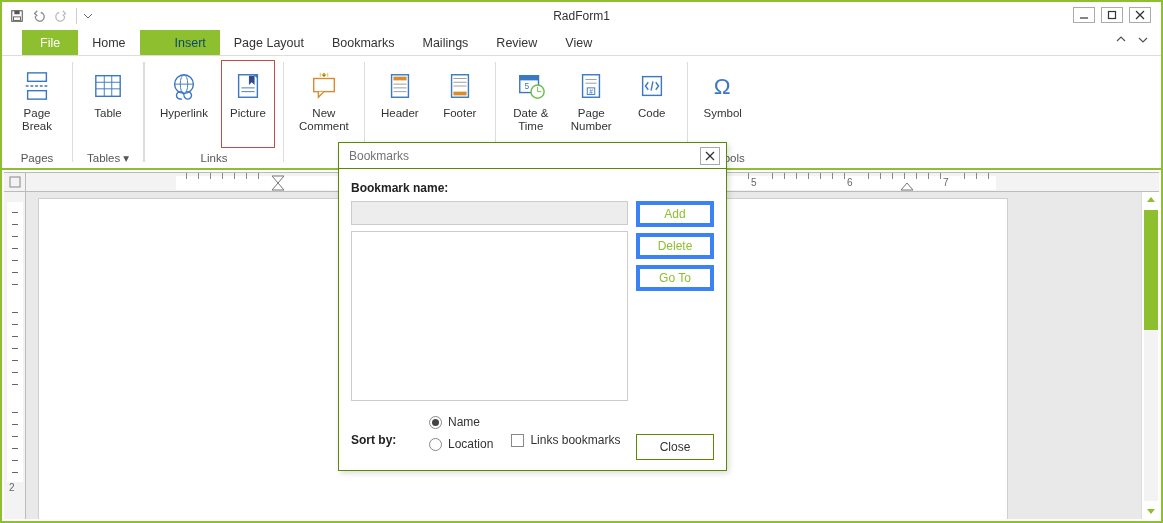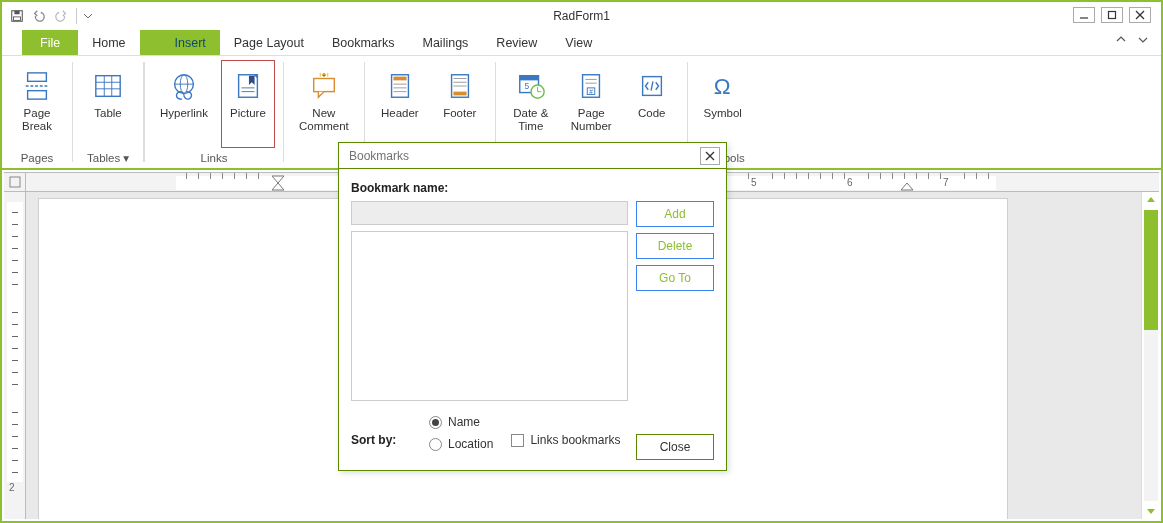--- a/index.html
+++ b/index.html
@@ -65,21 +65,21 @@
   .dialog { position:absolute; left:336px; top:140px; width:389px; height:329px; border:1px solid #5b8a00; background:#fff; z-index:50; box-shadow: 2px 2px 6px rgba(0,0,0,0.15); }
   .dlg-title { height:26px; display:flex; align-items:center; justify-content:space-between; padding:0 6px 0 10px; border-bottom:1px solid #5b8a00; font-size:12px; color:#737373; }
   .dlg-close { width:20px; height:18px; border:1px solid #aaa; display:flex; align-items:center; justify-content:center; cursor:pointer; font-size:12px; }
   .dlg-body { padding: 12px 12px 16px; display:flex; flex-direction:column; height:calc(100% - 26px); }
   .dlg-label { font-size:12px; font-weight:bold; color:#222; margin-bottom:6px; }
   .dlg-row1 { display:flex; gap:8px; align-items:flex-start; }
   .dlg-col-left { flex:1; display:flex; flex-direction:column; }
   .dlg-input { height:24px; border:1px solid #ccc; background:#ededed; width:100%; padding:0 6px; font-size:12px; }
   .dlg-list { border:1px solid #ccc; height:170px; margin-top:6px; background:#fff; }
   .dlg-col-right { width:78px; display:flex; flex-direction:column; gap:6px; }
-  .dlg-btn { height:26px; border:1px solid #3b82f6; color:#8ebf2f; background:#fff; font-size:12px; display:flex; align-items:center; justify-content:center; cursor:pointer; }
+  .dlg-btn { height:26px; border:4px solid #3b82f6; color:#8ebf2f; background:#fff; font-size:12px; display:flex; align-items:center; justify-content:center; cursor:pointer; }
   .dlg-bottom { margin-top:14px; display:flex; align-items:flex-start; gap:18px; }
   .dlg-sortby { font-size:12px; font-weight:bold; color:#222; width:60px; padding-top:18px; }
   .radio-col { display:flex; flex-direction:column; gap:8px; }
   .radio-row { display:flex; align-items:center; gap:6px; font-size:12px; color:#333; }
   .radio { width:13px; height:13px; border:1px solid #888; border-radius:50%; display:flex; align-items:center; justify-content:center; }
   .radio.checked::after { content:''; width:7px; height:7px; background:#444; border-radius:50%; }
   .chk-row { display:flex; align-items:center; gap:6px; font-size:12px; color:#333; padding-top:18px; }
   .checkbox { width:13px; height:13px; border:1px solid #888; background:#fff; }
   .dlg-close-btn { height:26px; width:78px; border:1px solid #5b8a00; color:#333; background:#fff; font-size:12px; display:flex; align-items:center; justify-content:center; cursor:pointer; position:absolute; right:12px; bottom:10px; }
 </style>

